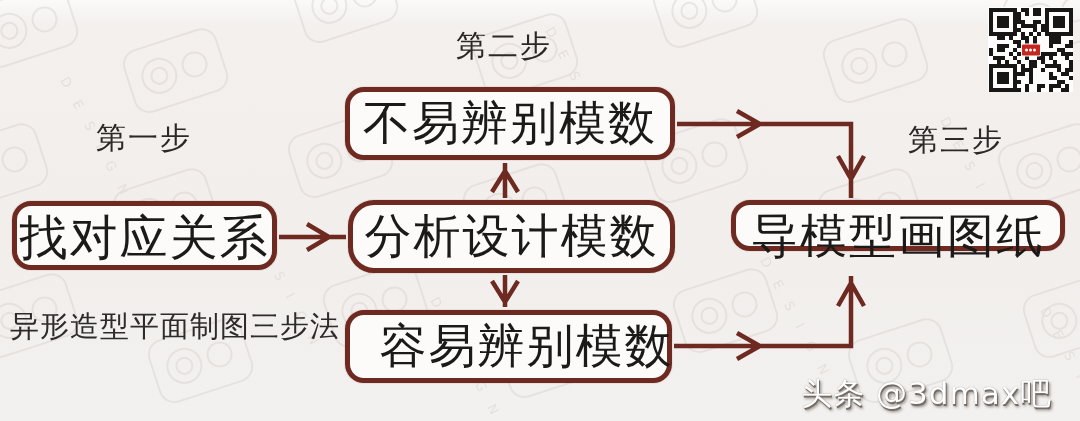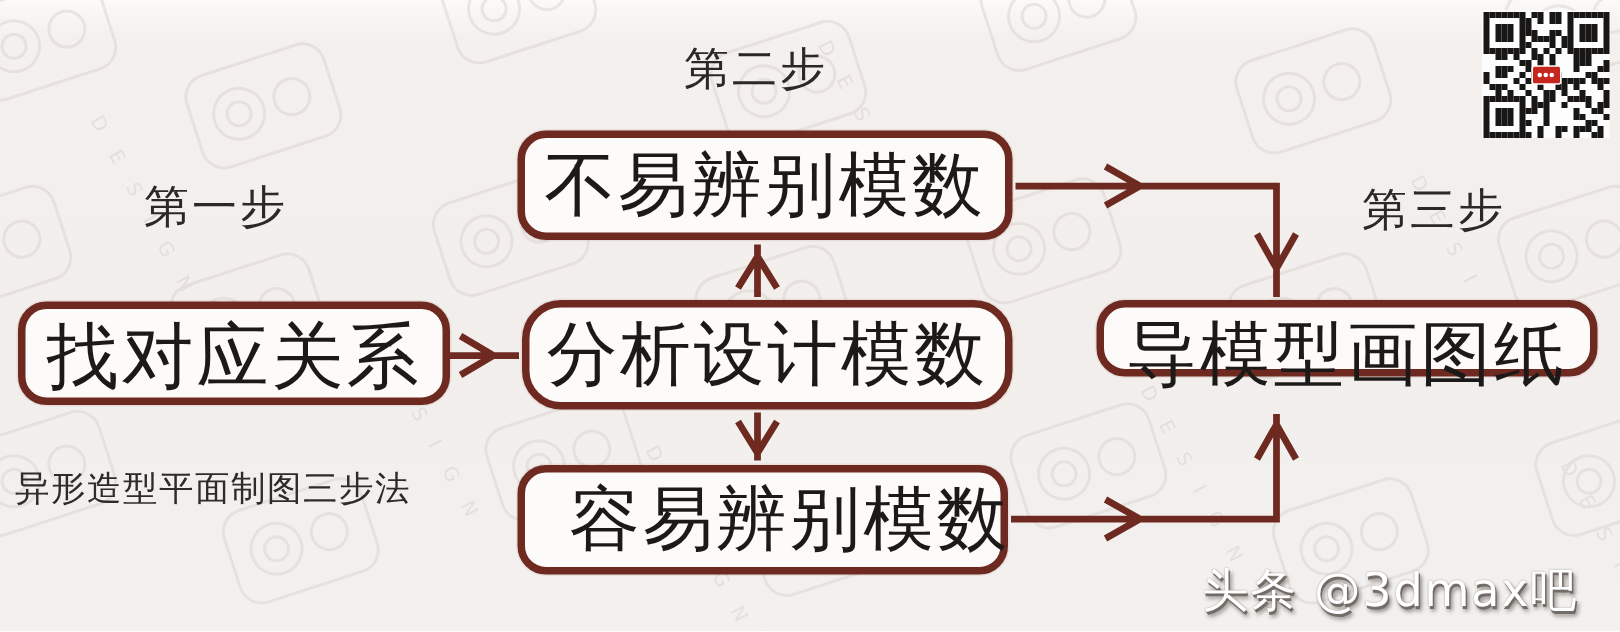--- a/index.html
+++ b/index.html
@@ -25,29 +25,29 @@
   .flow-box{
     position:absolute;box-sizing:border-box;
     background:#fcfbfa;
     border:5px solid #6e2a20;
     border-radius:19px;
     display:flex;align-items:flex-start;justify-content:center;
     font-size:47px;font-weight:400;color:#1c1a19;
     letter-spacing:2px;white-space:nowrap;
     box-shadow:0 0 0 1px rgba(110,42,32,.08);
   }
-  .box-find{left:12px;top:201px;width:288px;height:69px;font-size:48px;}
+  .box-find{left:12px;top:201px;width:265px;height:69px;font-size:48px;}
   .box-hard{left:345px;top:87px;width:330px;height:73px;}
   .box-analyze{left:348px;top:200px;width:327px;height:73px;border-radius:26px;}
   .box-easy{left:345px;top:310px;width:327px;height:73px;padding-left:36px;}
   .box-export{left:731px;top:200px;width:334px;height:51px;}
   
   .caption{
     position:absolute;left:10px;top:308px;
-    font-size:23px;line-height:37px;font-weight:500;color:#2e2b2a;
+    font-size:29px;line-height:37px;font-weight:500;color:#2e2b2a;
     letter-spacing:1px;white-space:nowrap;
   }
   
   .toutiao{
     position:absolute;right:28px;bottom:6px;
     font-size:31px;font-weight:400;color:#ffffff;letter-spacing:1px;
     text-shadow:1px 2px 0 #746c66, 2px 3px 3px rgba(92,84,78,.75), 0 0 1px #8a827c;
     white-space:nowrap;
   }
   

